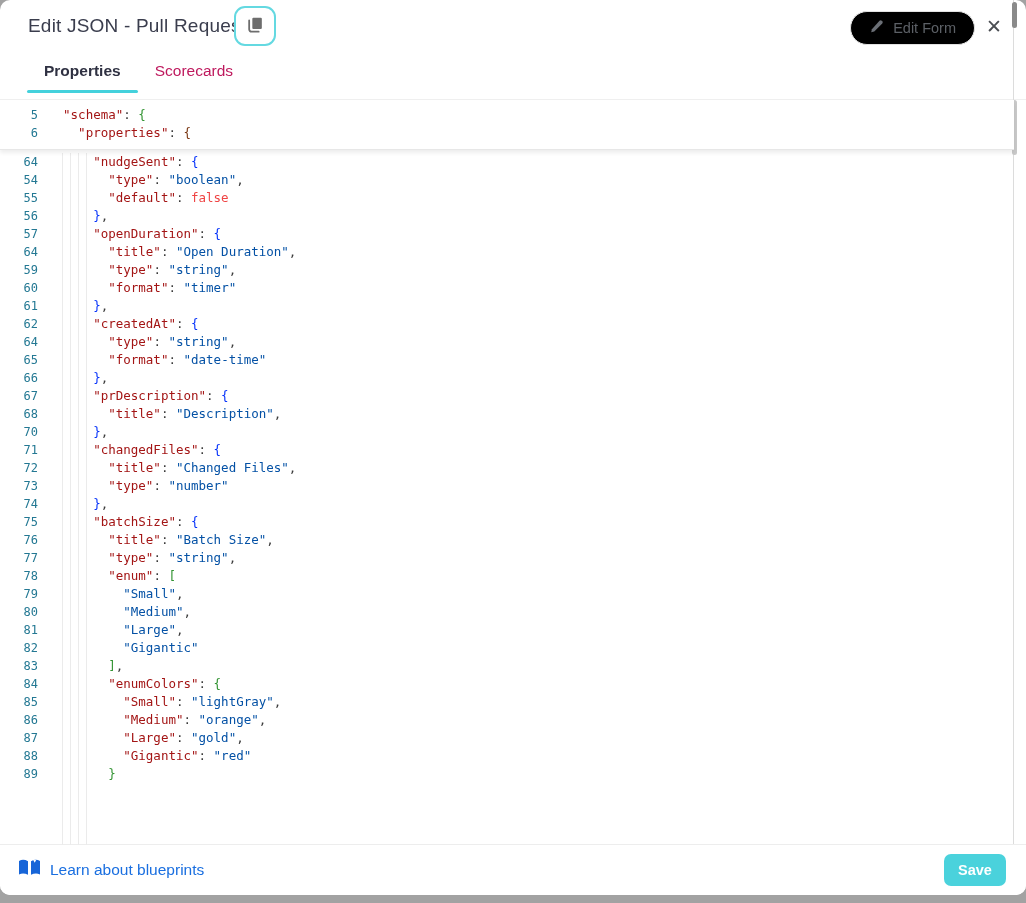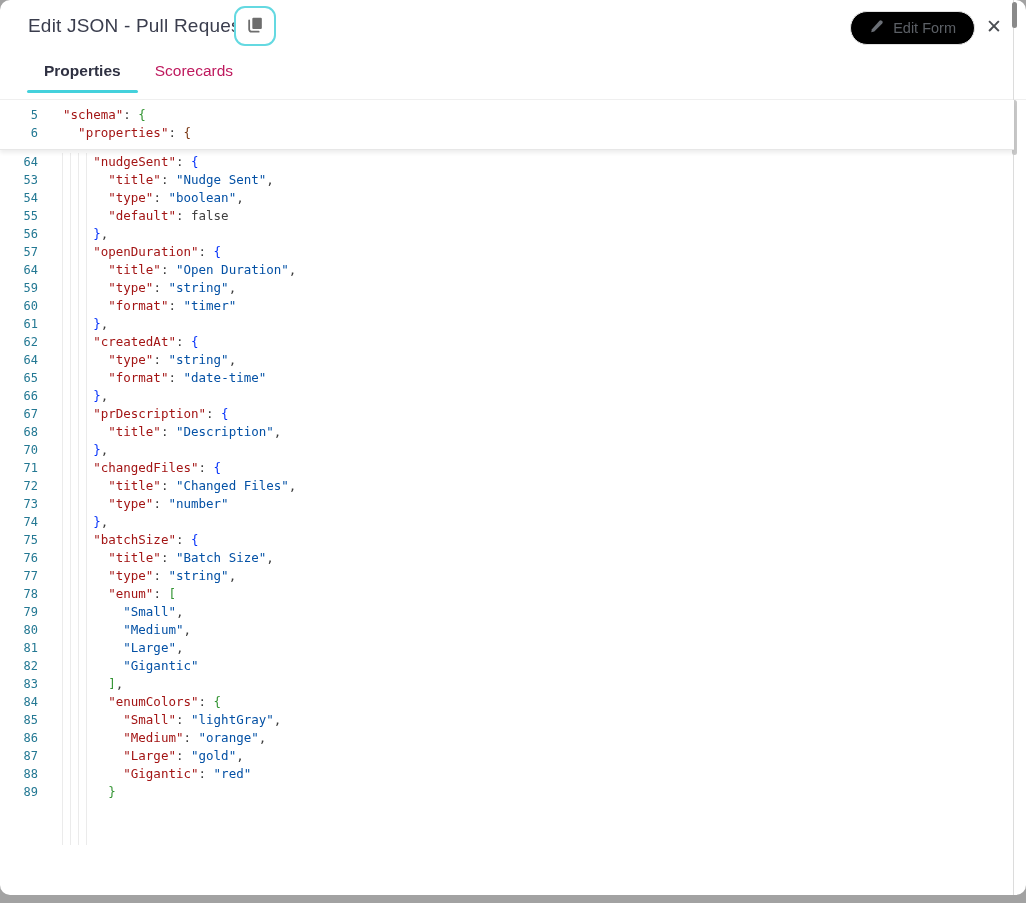--- a/index.html
+++ b/index.html
@@ -75,21 +75,21 @@
   .guide{position:absolute;top:0;bottom:0;width:1px;background:#ebebeb;}
   .code-row{height:18px;line-height:18px;display:flex;position:relative;z-index:2;}
   .ln{
     flex:0 0 38px;width:38px;text-align:right;
     color:#237893;font-size:12px;
     user-select:none;
   }
   .code{margin-left:10px;white-space:pre;font-size:12.5px;color:#3b3b3b;}
   .tk-key{color:#a31515;}
   .tk-val{color:#0451a5;}
-  .tk-kw{color:#404040;}
+  .tk-kw{color:#ef4444;}
   .tk-pun{color:#3b3b3b;}
   .tk-bb{color:#0431fa;}
   .tk-bg{color:#319331;}
   .tk-bn{color:#7b3814;}
   
   .v-track{position:absolute;right:12px;top:0;bottom:0;width:1px;background:#dcdcdc;}
   .v-thumb-top{position:absolute;right:9px;top:2px;width:5px;height:26px;background:#8a8a8a;border-radius:3px;}
   .v-thumb{position:absolute;right:9px;top:100px;width:5px;height:55px;background:#c9c9c9;border-radius:3px;}
   
   .footer{
@@ -160,24 +160,20 @@
     <div class="lines-wrap" id="code-lines">
       <div class="guide" style="left:62px"></div>
       <div class="guide" style="left:70px"></div>
       <div class="guide" style="left:78px"></div>
       <div class="guide" style="left:86px"></div>
     <div class="code-row">
           <span class="ln">64</span>
           <span class="code"><span class="tk-sp">      </span><span class="tk-key">"nudgeSent"</span><span class="tk-pun">: </span><span class="tk-bb">{</span></span>
         </div>
         <div class="code-row">
-          <span class="ln">53</span>
-          <span class="code"><span class="tk-sp">        </span><span class="tk-key">"title"</span><span class="tk-pun">: </span><span class="tk-val">"Nudge Sent"</span><span class="tk-pun">,</span></span>
-        </div>
-        <div class="code-row">
           <span class="ln">54</span>
           <span class="code"><span class="tk-sp">        </span><span class="tk-key">"type"</span><span class="tk-pun">: </span><span class="tk-val">"boolean"</span><span class="tk-pun">,</span></span>
         </div>
         <div class="code-row">
           <span class="ln">55</span>
           <span class="code"><span class="tk-sp">        </span><span class="tk-key">"default"</span><span class="tk-pun">: </span><span class="tk-kw">false</span></span>
         </div>
         <div class="code-row">
           <span class="ln">56</span>
           <span class="code"><span class="tk-sp">      </span><span class="tk-bb">}</span><span class="tk-pun">,</span></span>
@@ -306,14 +302,27 @@
           <span class="ln">89</span>
           <span class="code"><span class="tk-sp">        </span><span class="tk-bg">}</span></span>
         </div>
       </div>
   </div>
 
   <div class="v-track"></div>
   <div class="v-thumb-top"></div>
   <div class="v-thumb"></div>
 
+  <div class="footer">
+    <div class="learn-link">
+      <span>
+        <svg width="21" height="18" viewBox="0 0 21 18">
+          <path d="M0 2C3 .3 6 .6 9 2.3v13.4C6 14.2 3 13.9 0 15.4z" fill="#1765d8"></path>
+          <path d="M21 2c-3-1.7-6-1.4-9 .3v13.4c3-1.5 6-1.8 9-.3z" fill="#1765d8"></path>
+          <path d="M14.2 1.1l1.5 2.7 1.5-2.7z" fill="#ffffff"></path>
+        </svg>
+      </span>
+      <span>Learn about blueprints</span>
+    </div>
+    <button class="save-btn">Save</button>
+  </div>
 
 </div>
 
 </body></html>

